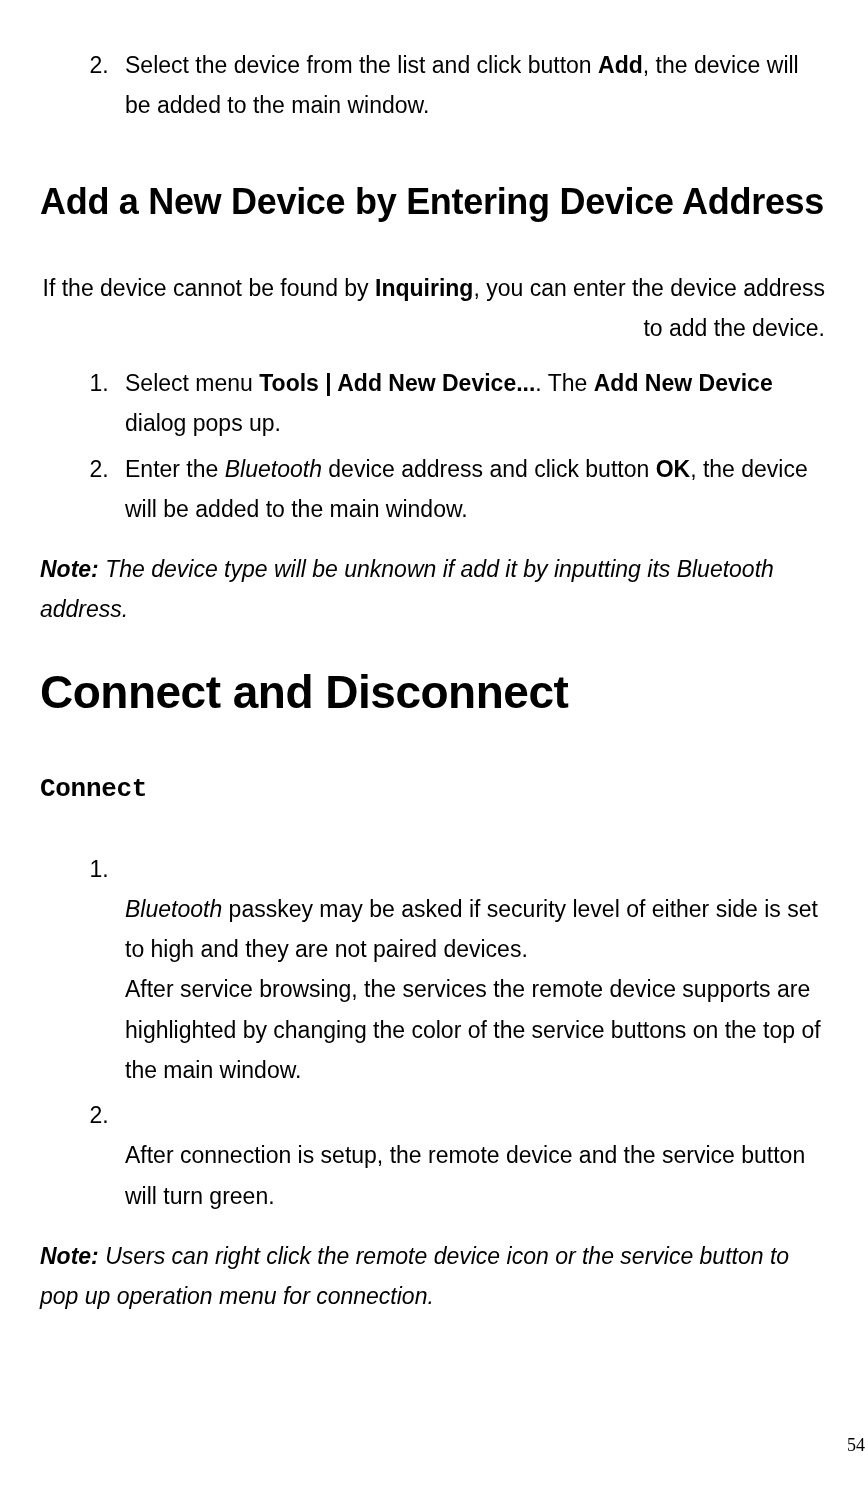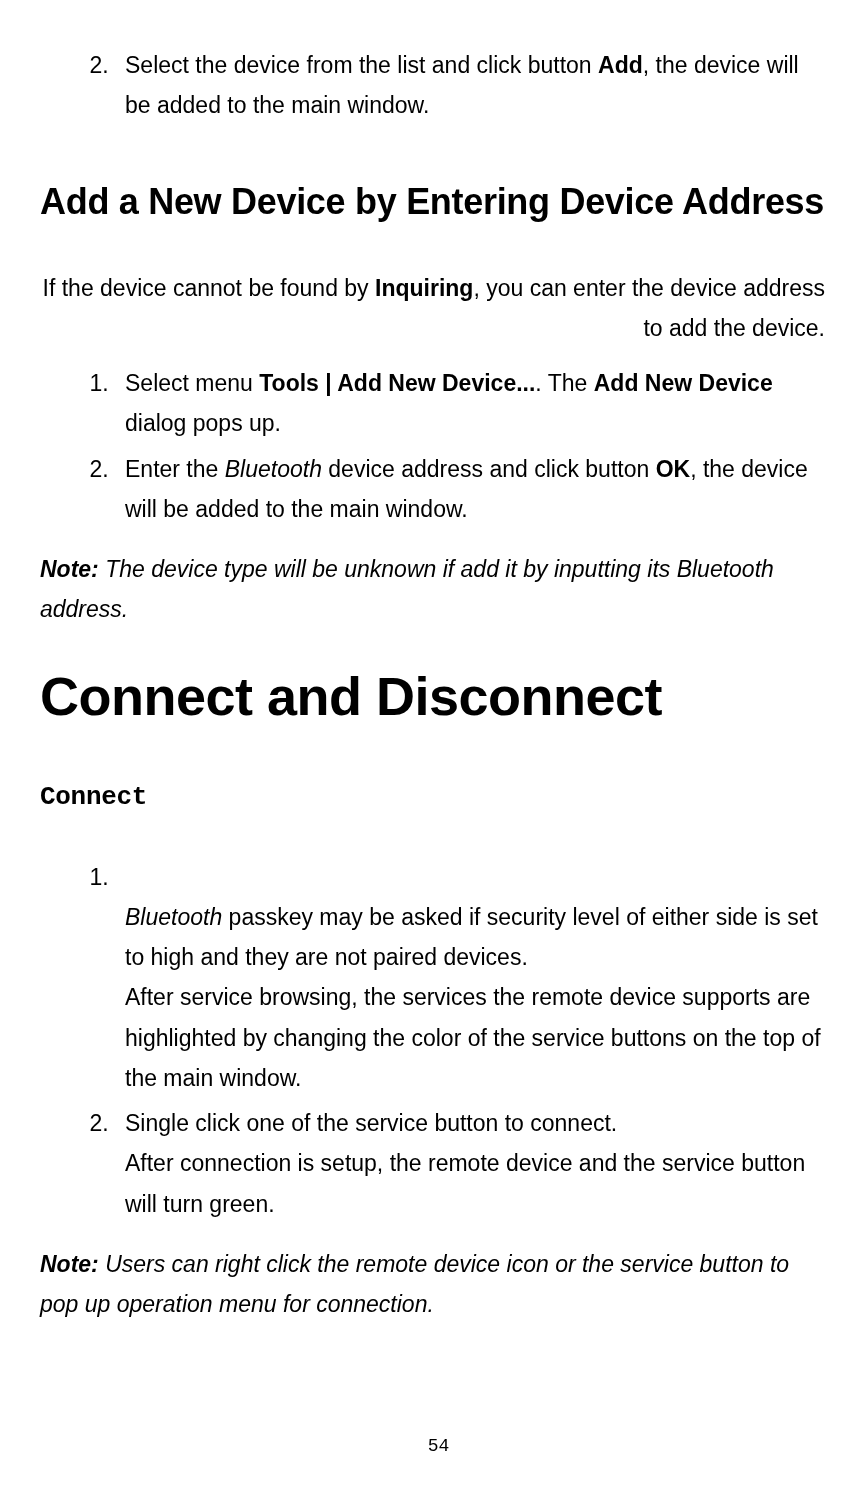--- a/index.html
+++ b/index.html
@@ -39,21 +39,21 @@
       font-weight: 900;
       font-size: 36px;
       margin-top: 55px;
       margin-bottom: 10px;
       font-stretch: condensed;
       letter-spacing: -0.3px;
     }
     h1 {
       font-family: Arial, Helvetica, sans-serif;
       font-weight: 900;
-      font-size: 54px;
+      font-size: 46px;
       margin-top: 35px;
       margin-bottom: 10px;
       letter-spacing: -0.5px;
     }
     h3 {
       font-family: Liberation Mono, monospace;
       font-weight: 900;
       font-size: 26px;
       margin-top: 55px;
       margin-bottom: 10px;
@@ -72,23 +72,23 @@
     }
     .bold-italic {
       font-weight: bold;
       font-style: italic;
     }
     .page-number {
       position: absolute;
       bottom: 30px;
       left: 12px;
       right: 0;
-      text-align: center;
+      text-align: right;
       font-size: 18px;
-      font-family: Liberation Mono, monospace;
+      font-family: Liberation Serif, serif;
     }
   </style>
 </head>
 <body>
 
 <ol start="2">
   <li>
     <span>Select the device from the list and click button </span><span class="bold">Add</span><span>, the device will be added to the main window.</span>
   </li>
 </ol>
@@ -118,21 +118,21 @@
 
 <div class="body-text" style="margin-top:45px;"></div>
 
 <ol style="margin-top:40px;">
   <li>
     <br>
     <span class="italic">Bluetooth</span><span> passkey may be asked if security level of either side is set to high and they are not paired devices.</span><br>
     <span>After service browsing, the services the remote device supports are highlighted by changing the color of the service buttons on the top of the main window.</span>
   </li>
   <li>
-    <span>Single click one of the service button to connect.</span><br>
+    <br>
     <span>After connection is setup, the remote device and the service button will turn green.</span>
   </li>
 </ol>
 
 <p class="note">
   <span class="bold-italic">Note:</span><span class="italic"> Users can right click the remote device icon or the service button to pop up operation menu for connection.</span>
 </p>
 
 <div class="page-number">54</div>
 

